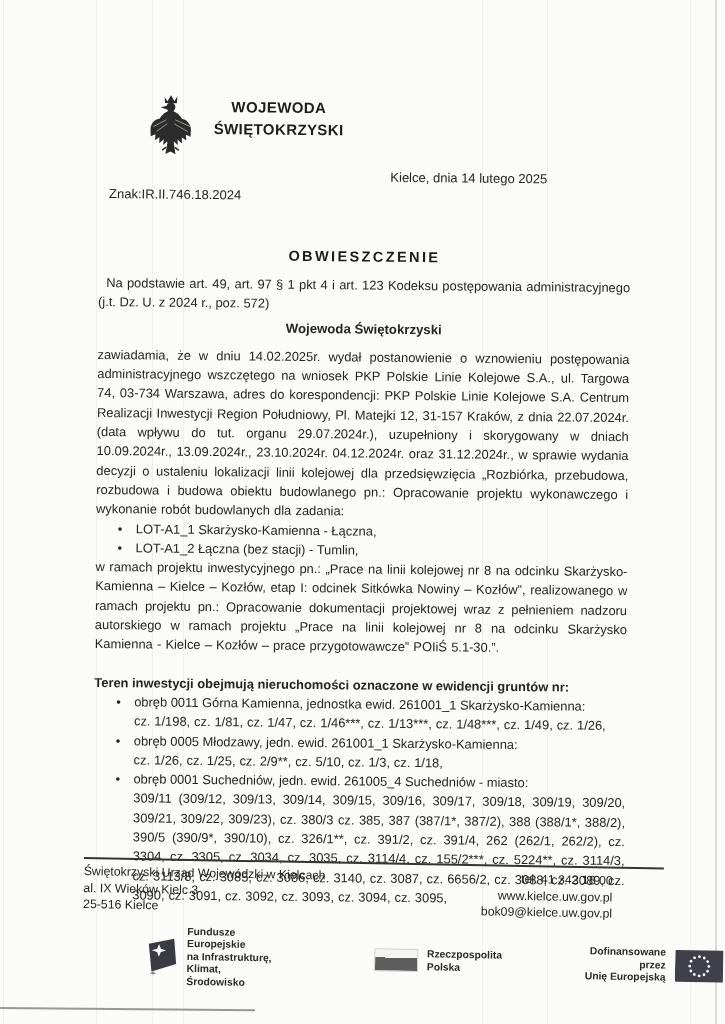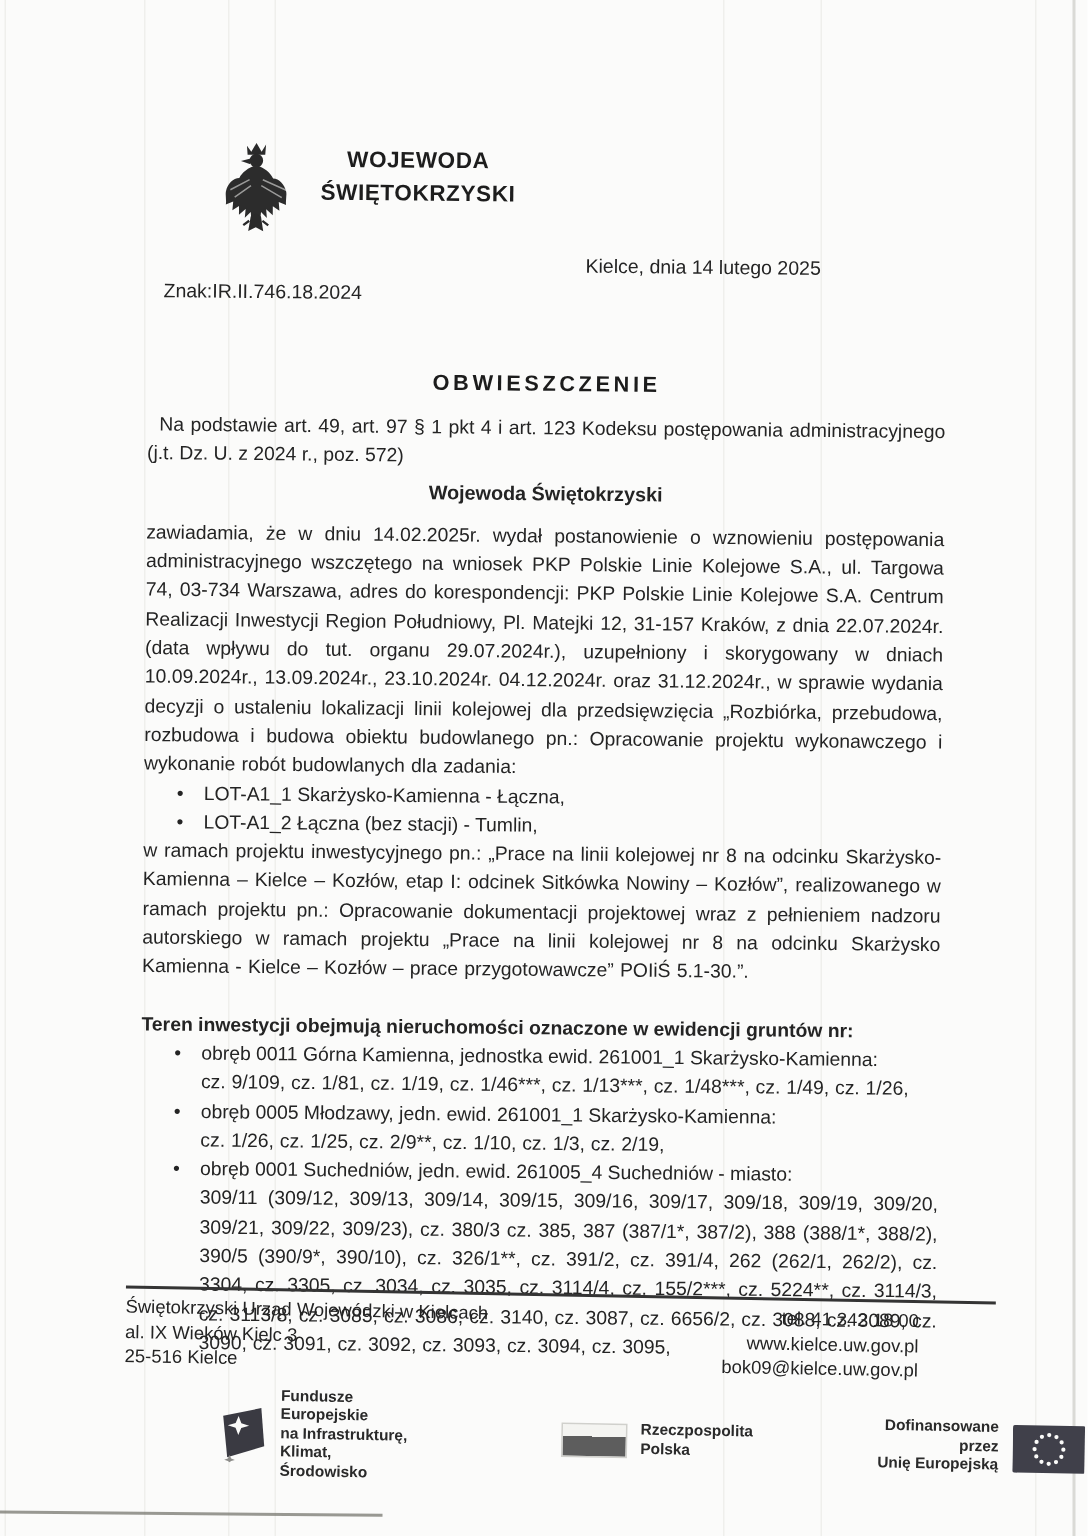--- a/index.html
+++ b/index.html
@@ -104,26 +104,26 @@
         <span>LOT-A1_2 Łączna (bez stacji) - Tumlin,</span>
       </div>
 
       <div class="para p2">w ramach projektu inwestycyjnego pn.: „Prace na linii kolejowej nr 8 na odcinku Skarżysko-Kamienna – Kielce – Kozłów, etap I: odcinek Sitkówka Nowiny – Kozłów”, realizowanego w ramach projektu pn.: Opracowanie dokumentacji projektowej wraz z pełnieniem nadzoru autorskiego w ramach projektu „Prace na linii kolejowej nr 8 na odcinku Skarżysko Kamienna  - Kielce – Kozłów – prace przygotowawcze” POIiŚ 5.1-30.”.</div>
 
       <div class="land-heading">Teren inwestycji obejmują nieruchomości oznaczone w ewidencji gruntów nr:</div>
 
       <div class="land-item">
         <span class="dot">•</span>
         <div class="land-intro">obręb 0011 Górna Kamienna, jednostka ewid. 261001_1 Skarżysko-Kamienna:</div>
-        <div class="parcels"><span>cz. </span><span class="b">9/109</span><span>, cz. </span><span class="b">1/81</span><span>, cz. </span><span class="b">1/19</span><span>, cz. 1/46***, cz. 1/13***, cz. 1/48***, cz. </span><span class="b">1/49</span><span>, cz. </span><span class="b">1/26</span><span>,</span></div>
+        <div class="parcels"><span>cz. </span><span class="b">1/198</span><span>, cz. </span><span class="b">1/81</span><span>, cz. </span><span class="b">1/47</span><span>, cz. 1/46***, cz. 1/13***, cz. 1/48***, cz. </span><span class="b">1/49</span><span>, cz. </span><span class="b">1/26</span><span>,</span></div>
       </div>
       <div class="land-item">
         <span class="dot">•</span>
         <div class="land-intro">obręb 0005 Młodzawy, jedn. ewid. 261001_1 Skarżysko-Kamienna:</div>
-        <div class="parcels"><span>cz. </span><span class="b">1/26</span><span>, cz. </span><span class="b">1/25</span><span>, cz. 2/9**, cz. </span><span class="b">1/10</span><span>, cz. </span><span class="b">1/3</span><span>, cz. </span><span class="b">2/19</span><span>,</span></div>
+        <div class="parcels"><span>cz. </span><span class="b">1/26</span><span>, cz. </span><span class="b">1/25</span><span>, cz. 2/9**, cz. </span><span class="b">5/10</span><span>, cz. </span><span class="b">1/3</span><span>, cz. </span><span class="b">1/18</span><span>,</span></div>
       </div>
       <div class="land-item">
         <span class="dot">•</span>
         <div class="land-intro">obręb 0001 Suchedniów, jedn. ewid. 261005_4 Suchedniów - miasto:</div>
         <div class="parcels"><span>309/11 (</span><span class="u">309/12</span><span>, 309/13, </span><span class="u">309/14</span><span>, 309/15, </span><span class="u">309/16</span><span>, </span><span class="u">309/17</span><span>, 309/18, </span><span class="u">309/19</span><span>, </span><span class="u">309/20</span><span>, </span><span class="u">309/21</span><span>, 309/22, </span><span class="b">309/23</span><span>), cz. </span><span class="u">380/3</span><span> cz. </span><span class="u">385</span><span>, 387 (</span><span class="b">387/1*</span><span>, </span><span class="u">387/2</span><span>), 388 (</span><span class="b">388/1*</span><span>, </span><span class="u">388/2</span><span>), 390/5 (</span><span class="b">390/9*</span><span>, </span><span class="u">390/10</span><span>), cz. 326/1**, cz. </span><span class="u">391/2</span><span>, cz. </span><span class="u">391/4</span><span>, 262 (</span><span class="b">262/1</span><span>, 262/2), cz. </span><span class="u">3304</span><span>, cz. </span><span class="u">3305</span><span>, cz. </span><span class="u">3034</span><span>, cz. </span><span class="u">3035</span><span>, cz. </span><span class="u">3114/4</span><span>, cz. 155/2***, cz. 5224**, cz. </span><span class="u">3114/3</span><span>, cz. </span><span class="u">3113/8</span><span>, cz. </span><span class="u">3085</span><span>, cz. </span><span class="u">3086</span><span>, cz. </span><span class="u">3140</span><span>, cz. </span><span class="u">3087</span><span>, cz. </span><span class="u">6656/2</span><span>, cz. </span><span class="u">3088</span><span>, cz. </span><span class="u">3089</span><span>, cz. </span><span class="u">3090</span><span>, cz. </span><span class="u">3091</span><span>, cz. </span><span class="u">3092</span><span>, cz. </span><span class="u">3093</span><span>, cz. </span><span class="u">3094</span><span>, cz. </span><span class="u">3095</span><span>,</span></div>
       </div>
     </div>
   </div>
 
   <div class="footer">

